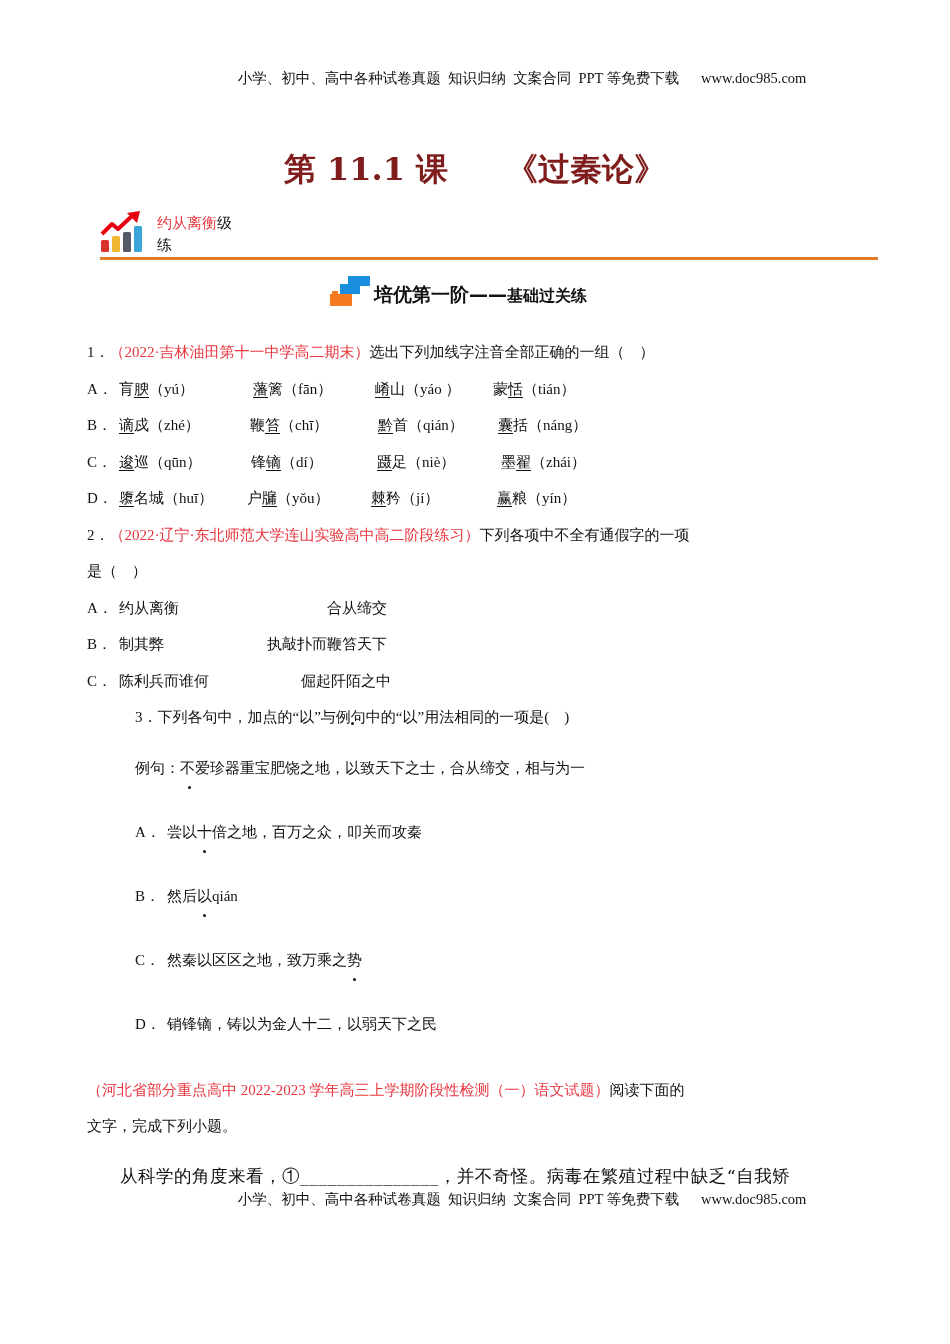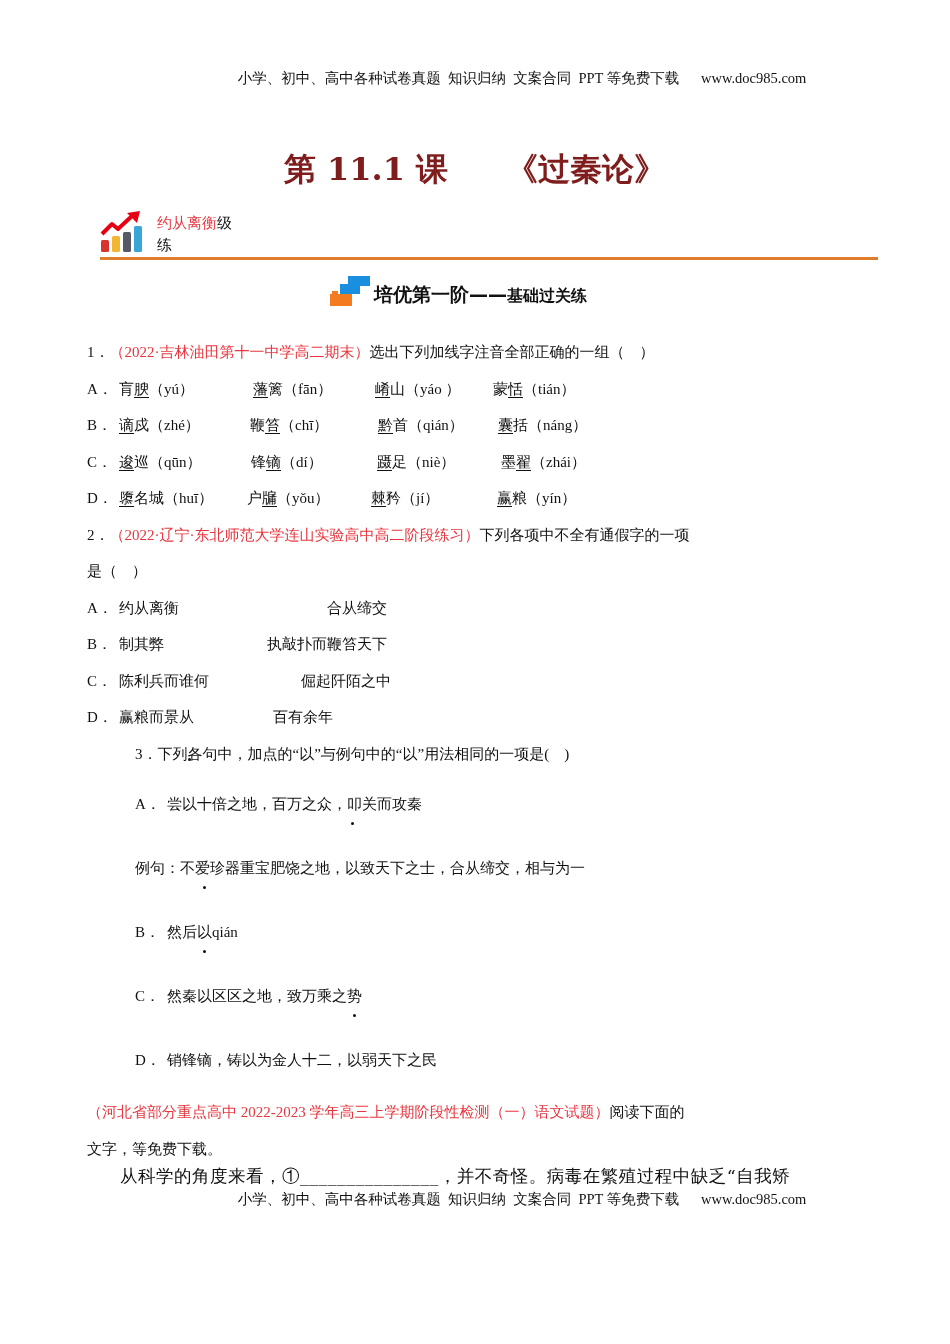--- a/index.html
+++ b/index.html
@@ -186,30 +186,29 @@
   <div class="line"><span class="opt-label">C．</span><span class="cell" style="width:132px"><span></span><span class="u">逡</span><span>巡</span><span>（qūn）</span></span><span class="cell" style="width:126px"><span>锋</span><span class="u">镝</span><span></span><span>（dí）</span></span><span class="cell" style="width:124px"><span></span><span class="u">蹑</span><span>足</span><span>（niè）</span></span><span class="cell"><span>墨</span><span class="u">翟</span><span></span><span>（zhái）</span></span></div>
 
   <div class="line"><span class="opt-label">D．</span><span class="cell" style="width:128px"><span></span><span class="u">隳</span><span>名城</span><span>（huī）</span></span><span class="cell" style="width:124px"><span>户</span><span class="u">牖</span><span></span><span>（yǒu）</span></span><span class="cell" style="width:126px"><span></span><span class="u">棘</span><span>矜</span><span>（jí）</span></span><span class="cell"><span></span><span class="u">赢</span><span>粮</span><span>（yín）</span></span></div>
 
   <div class="line"><span>2．</span><span class="red">（2022·辽宁·东北师范大学连山实验高中高二阶段练习）</span><span>下列各项中不全有通假字的一项</span></div>
   <div class="line">是（    ）</div>
 
   <div class="line"><span class="opt-label">A．</span><span class="cell" style="width:208px">约从离衡</span><span class="cell">合从缔交</span></div>
   <div class="line"><span class="opt-label">B．</span><span class="cell" style="width:148px">制其弊</span><span class="cell">执敲扑而鞭笞天下</span></div>
   <div class="line"><span class="opt-label">C．</span><span class="cell" style="width:182px">陈利兵而谁何</span><span class="cell">倔起阡陌之中</span></div>
-  <div class="line"><span class="opt-label">D．</span><span class="cell" style="width:154px">赢粮而景从</span><span class="cell">百有余年</span></div>
 
   <div class="q3-block">
     <div class="line first"><span>3．</span><span>下列各句中，加点的“以”与例句中的“以”用法相同的一项是(    )</span></div>
+    <div class="line"><span>例句：不爱珍器重宝肥饶之地，</span><span class="dot-char">以</span><span>致天下之士，合从缔交，相与为一</span></div>
     <div class="line"><span class="opt-label">A．</span><span>尝</span><span class="dot-char">以</span><span>十倍之地，百万之众，叩关而攻秦</span></div>
-    <div class="line"><span>例句：不爱珍器重宝肥饶之地，</span><span class="dot-char">以</span><span>致天下之士，合从缔交，相与为一</span></div>
     <div class="line"><span class="opt-label">B．</span><span>然后</span><span class="dot-char">以</span><span>qián</span></div>
     <div class="line"><span class="opt-label">C．</span><span>然秦</span><span class="dot-char">以</span><span>区区之地，致万乘之势</span></div>
     <div class="line"><span class="opt-label">D．</span><span>销锋镝，铸以为金人十二，</span><span class="dot-char">以</span><span>弱天下之民</span></div>
   </div>
 
-  <div class="line" style="margin-top:2px"><span class="red">（河北省部分重点高中 2022-2023 学年高三上学期阶段性检测（一）语文试题）</span><span>阅读下面的</span></div>
-  <div class="line">文字，等免费下载。</div>
+  <div class="line" style="margin-top:16px"><span class="red">（河北省部分重点高中 2022-2023 学年高三上学期阶段性检测（一）语文试题）</span><span>阅读下面的</span></div>
+  <div class="line">文字，完成下列小题。</div>
 </div>
 
 <div class="passage">从科学的角度来看，①_______________，并不奇怪。病毒在繁殖过程中缺乏“自我矫</div>
 
 <div class="page-footer">小学、初中、高中各种试卷真题  知识归纳  文案合同  PPT 等免费下载      www.doc985.com</div>
 
 </body></html>

